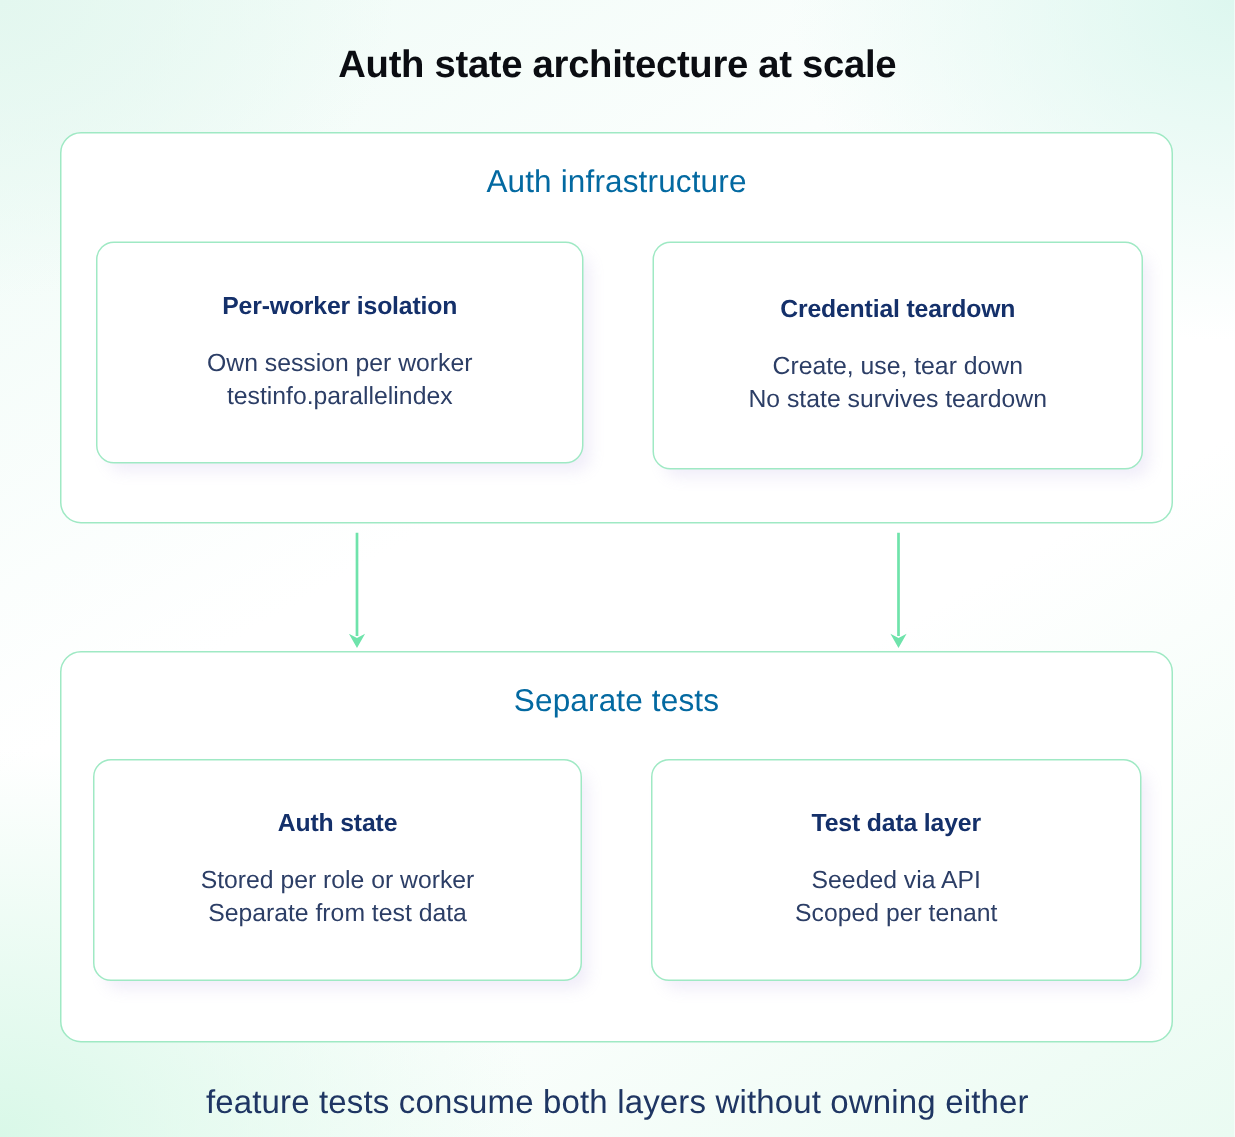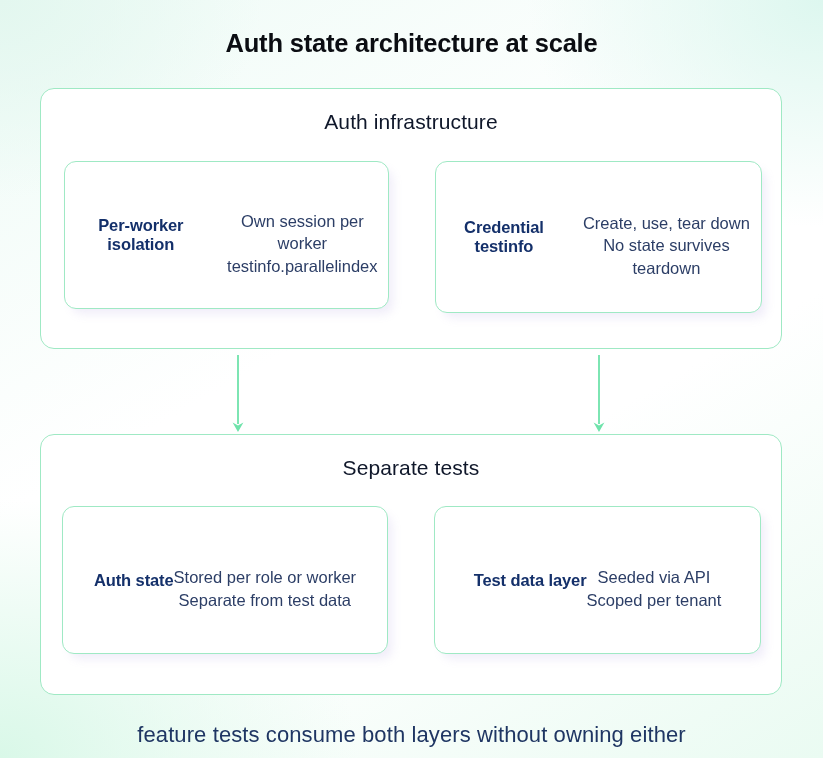--- a/index.html
+++ b/index.html
@@ -52,35 +52,35 @@
   .panel-top    { left: 40px; top: 88px;  width: 742px; height: 261px; }
   .panel-bottom { left: 40px; top: 434px; width: 742px; height: 261px; }
 
   .panel-heading {
     position: absolute;
     left: 0;
     width: 100%;
     text-align: center;
     font-size: 21px;
     font-weight: 400;
-    color: #0f172a;
+    color: #0369a1;
     letter-spacing: 0.1px;
   }
   .panel-top .panel-heading    { top: 21px; }
   .panel-bottom .panel-heading { top: 21px; }
 
   
   .card {
     position: absolute;
     background: #ffffff;
     border: 1.2px solid #9fe9c4;
     border-radius: 12px;
     box-shadow: 6px 7px 10px -2px rgba(160,140,220,0.16);
     display: flex;
-    flex-direction: row;
+    flex-direction: column;
     align-items: center;
     justify-content: center;
     text-align: center;
   }
 
   .card-title {
     font-size: 16.5px;
     font-weight: 700;
     color: #14306a;
     letter-spacing: -0.1px;
@@ -138,21 +138,21 @@
     <div class="panel-heading">Auth infrastructure</div>
   </div>
 
   <div class="card card-pw">
     <div class="card-title">Per-worker isolation</div>
     <div class="card-body">Own session per worker
 testinfo.parallelindex</div>
   </div>
 
   <div class="card card-cl">
-    <div class="card-title">Credential testinfo</div>
+    <div class="card-title">Credential teardown</div>
     <div class="card-body">Create, use, tear down
 No state survives teardown</div>
   </div>
 
   <div class="arrow arrow-1">
     <svg width="16" height="78" viewBox="0 0 16 78" aria-hidden="true">
       <line x1="8" y1="0" x2="8" y2="69" stroke="#6fe3ab" stroke-width="1.8"></line>
       <path d="M8 77 L2.6 67.5 L8 70.4 L13.4 67.5 Z" fill="#6fe3ab"></path>
     </svg>
   </div>

